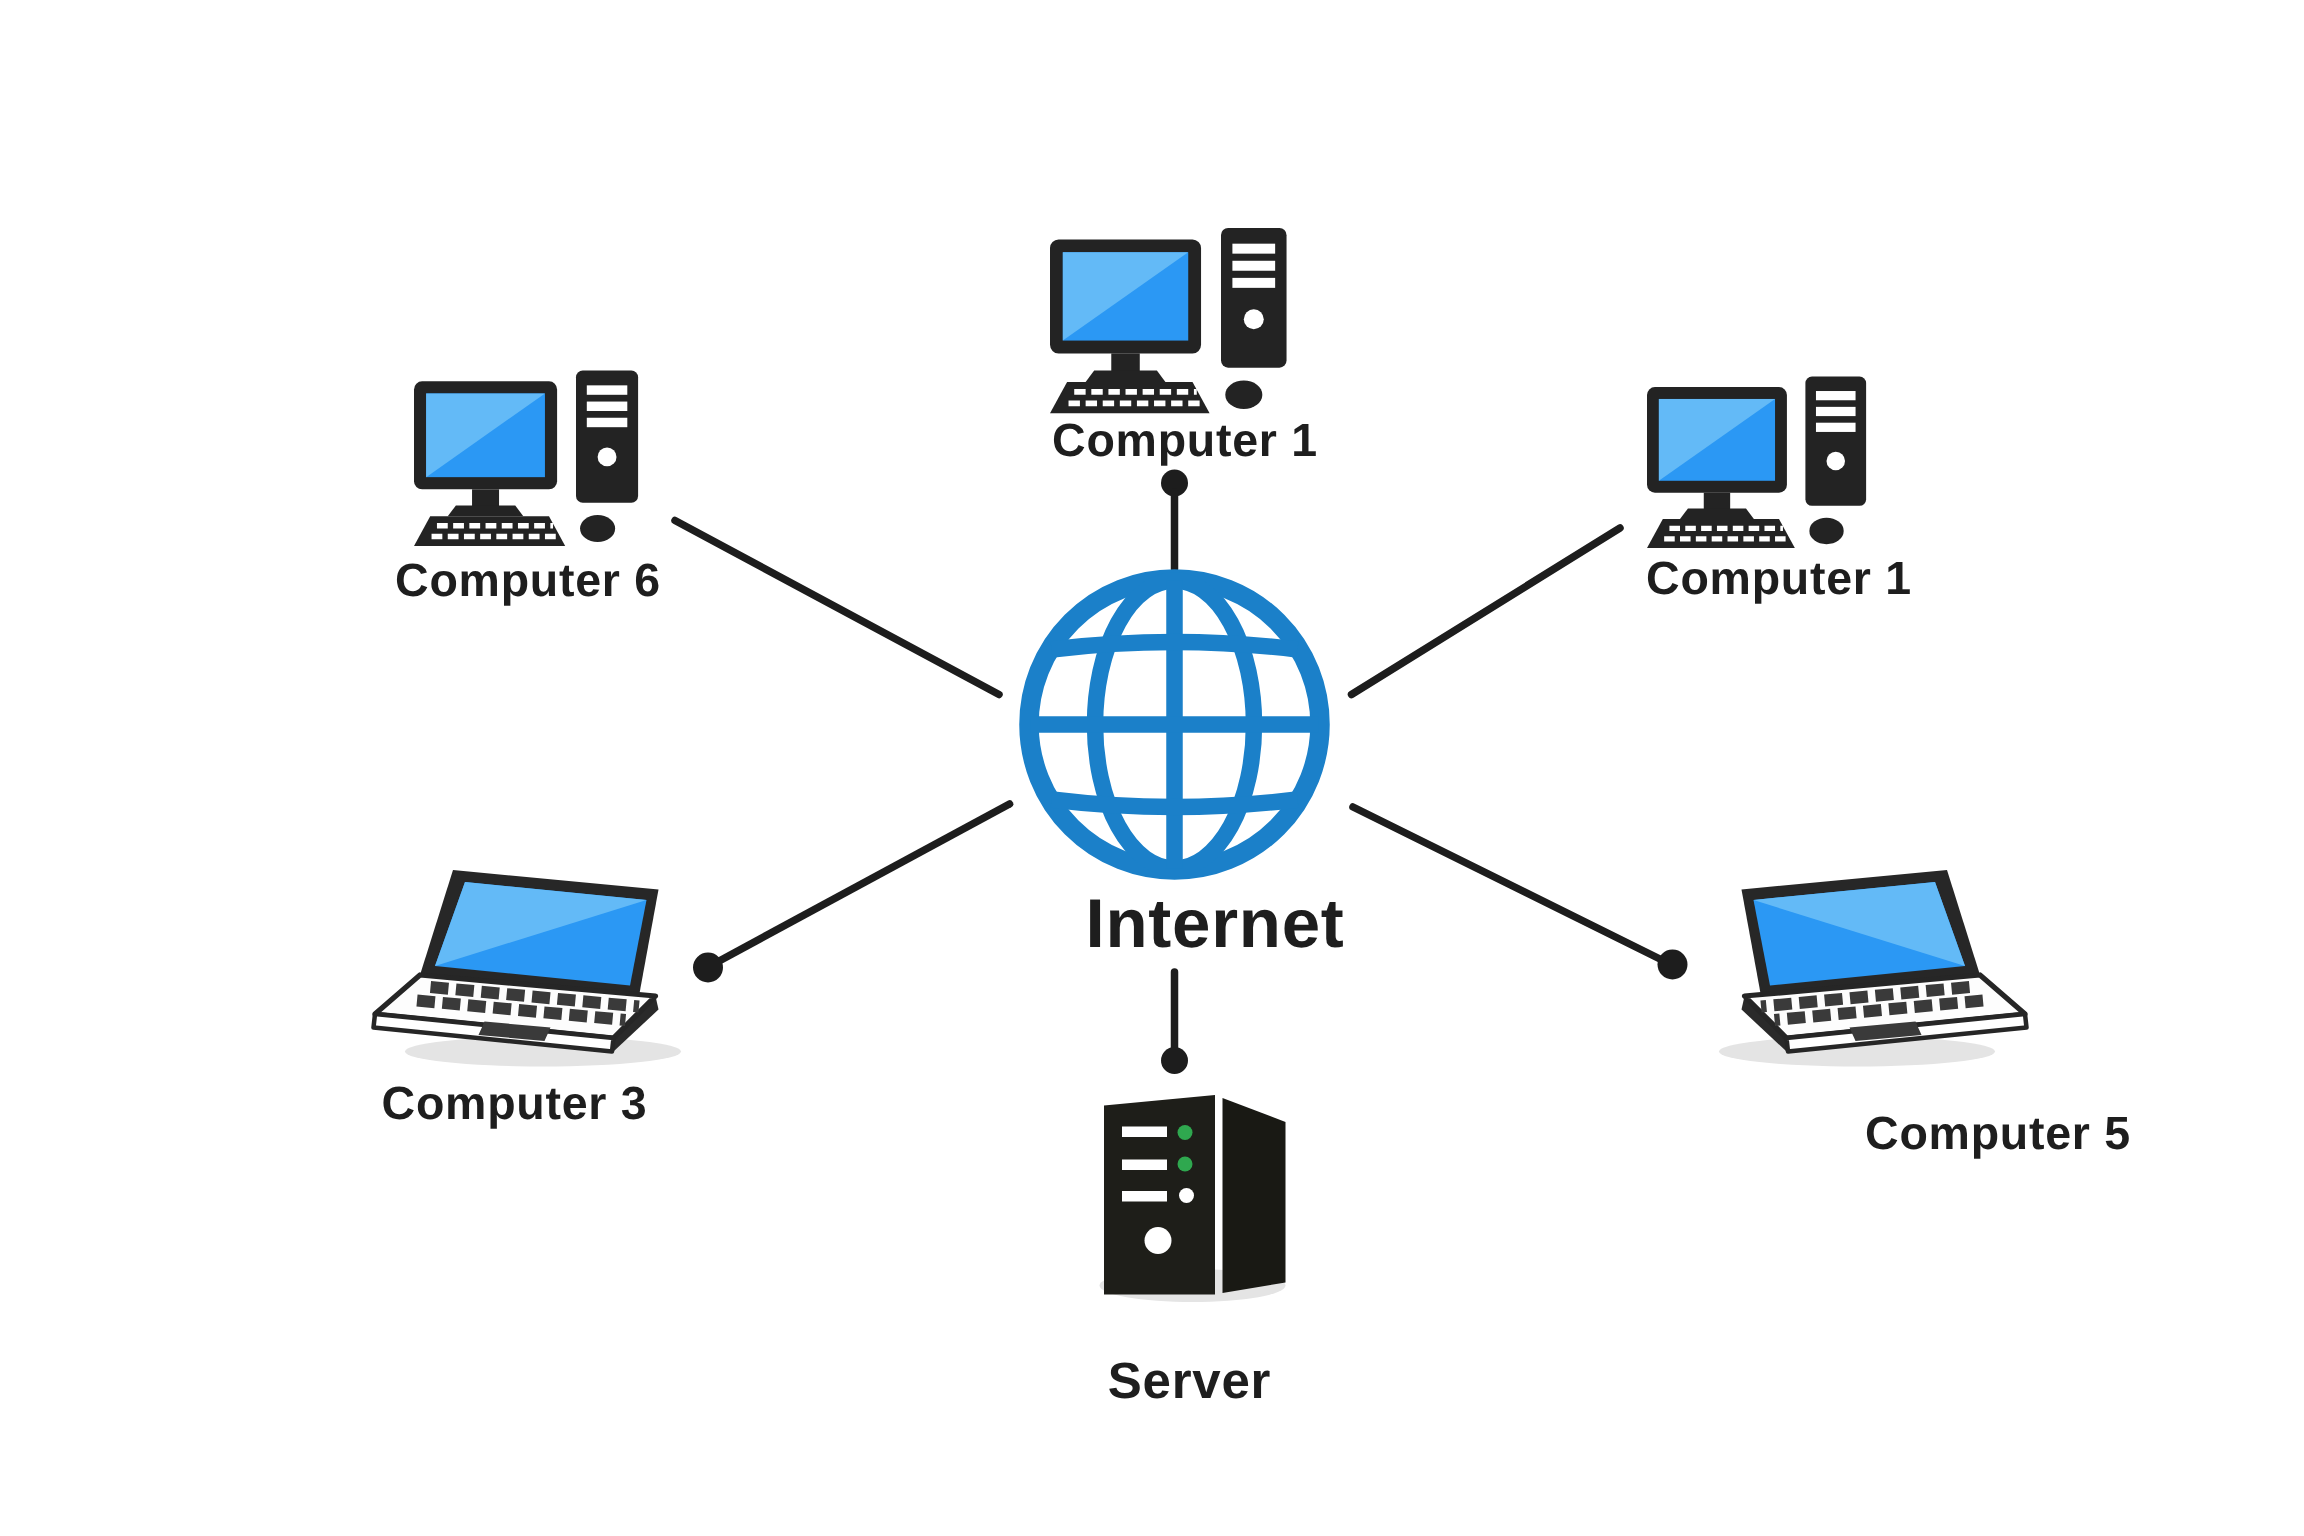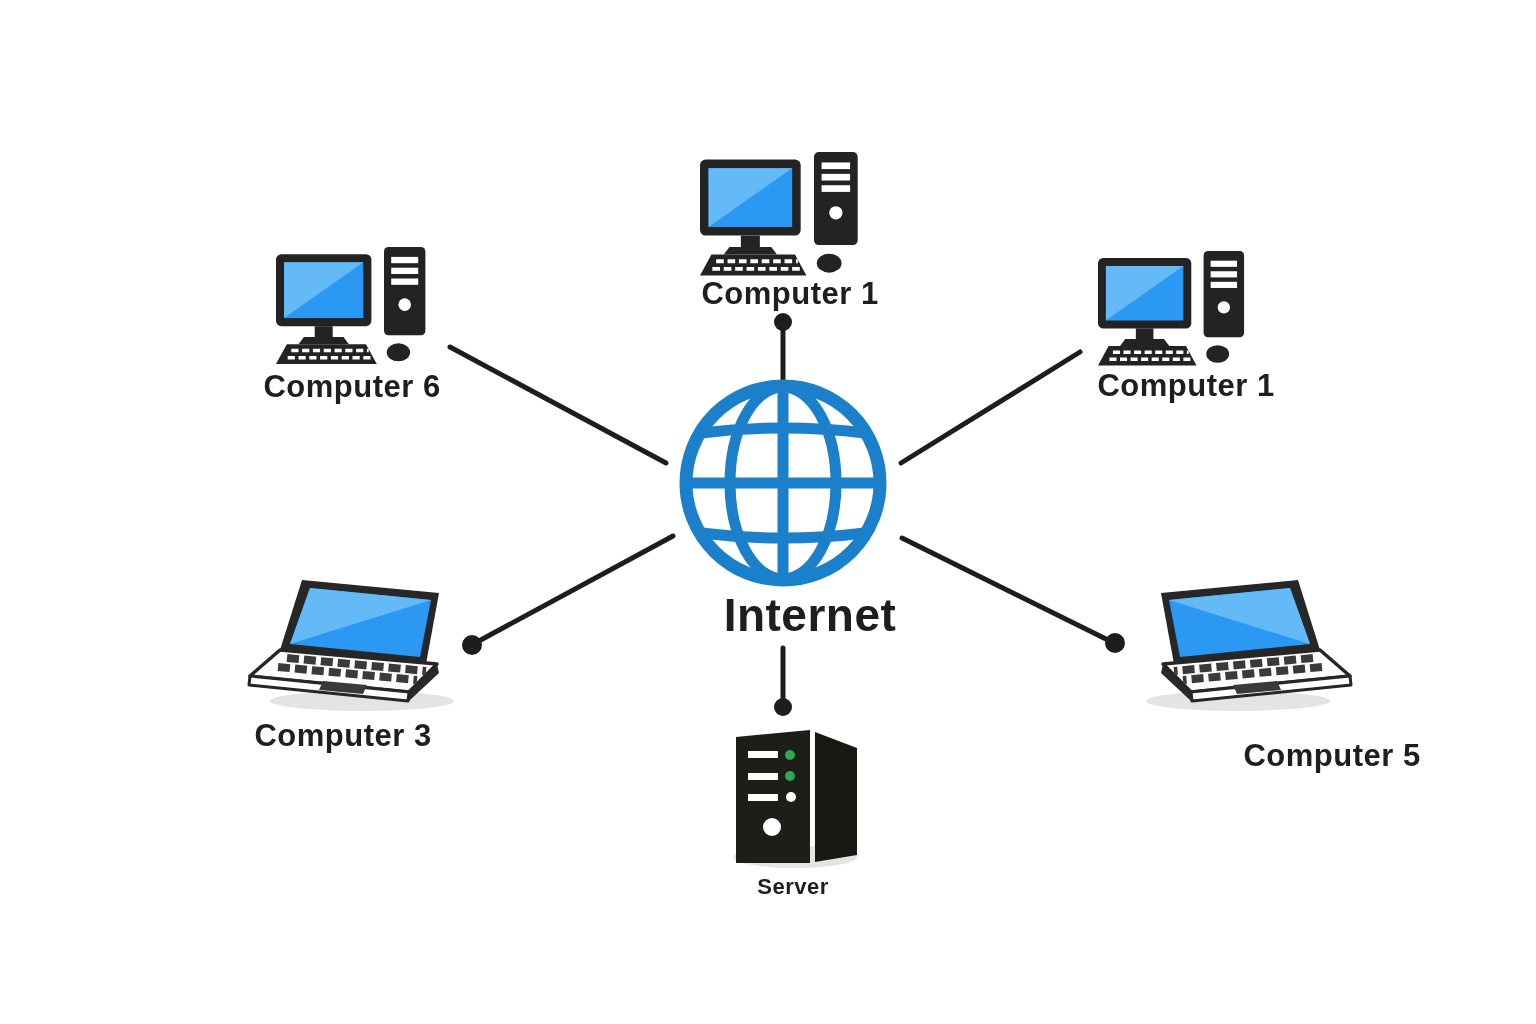--- a/index.html
+++ b/index.html
@@ -28,21 +28,22 @@
     letter-spacing: 0.5px;
     color: var(--label-black, #1e1e1e);
     white-space: nowrap;
     user-select: none;
   }
   .hub-label {
     font-size: 46px;
     letter-spacing: 0.5px;
   }
   .server-label {
-    font-size: 22px;
+    font-size: 34px;
+    margin-top: 28px;
   }
 </style>
 </head>
 <body>
 
 <div class="stage">
 
   <svg class="diagram-canvas" width="1536" height="1024" viewBox="0 0 1536 1024">
 
     <defs>

